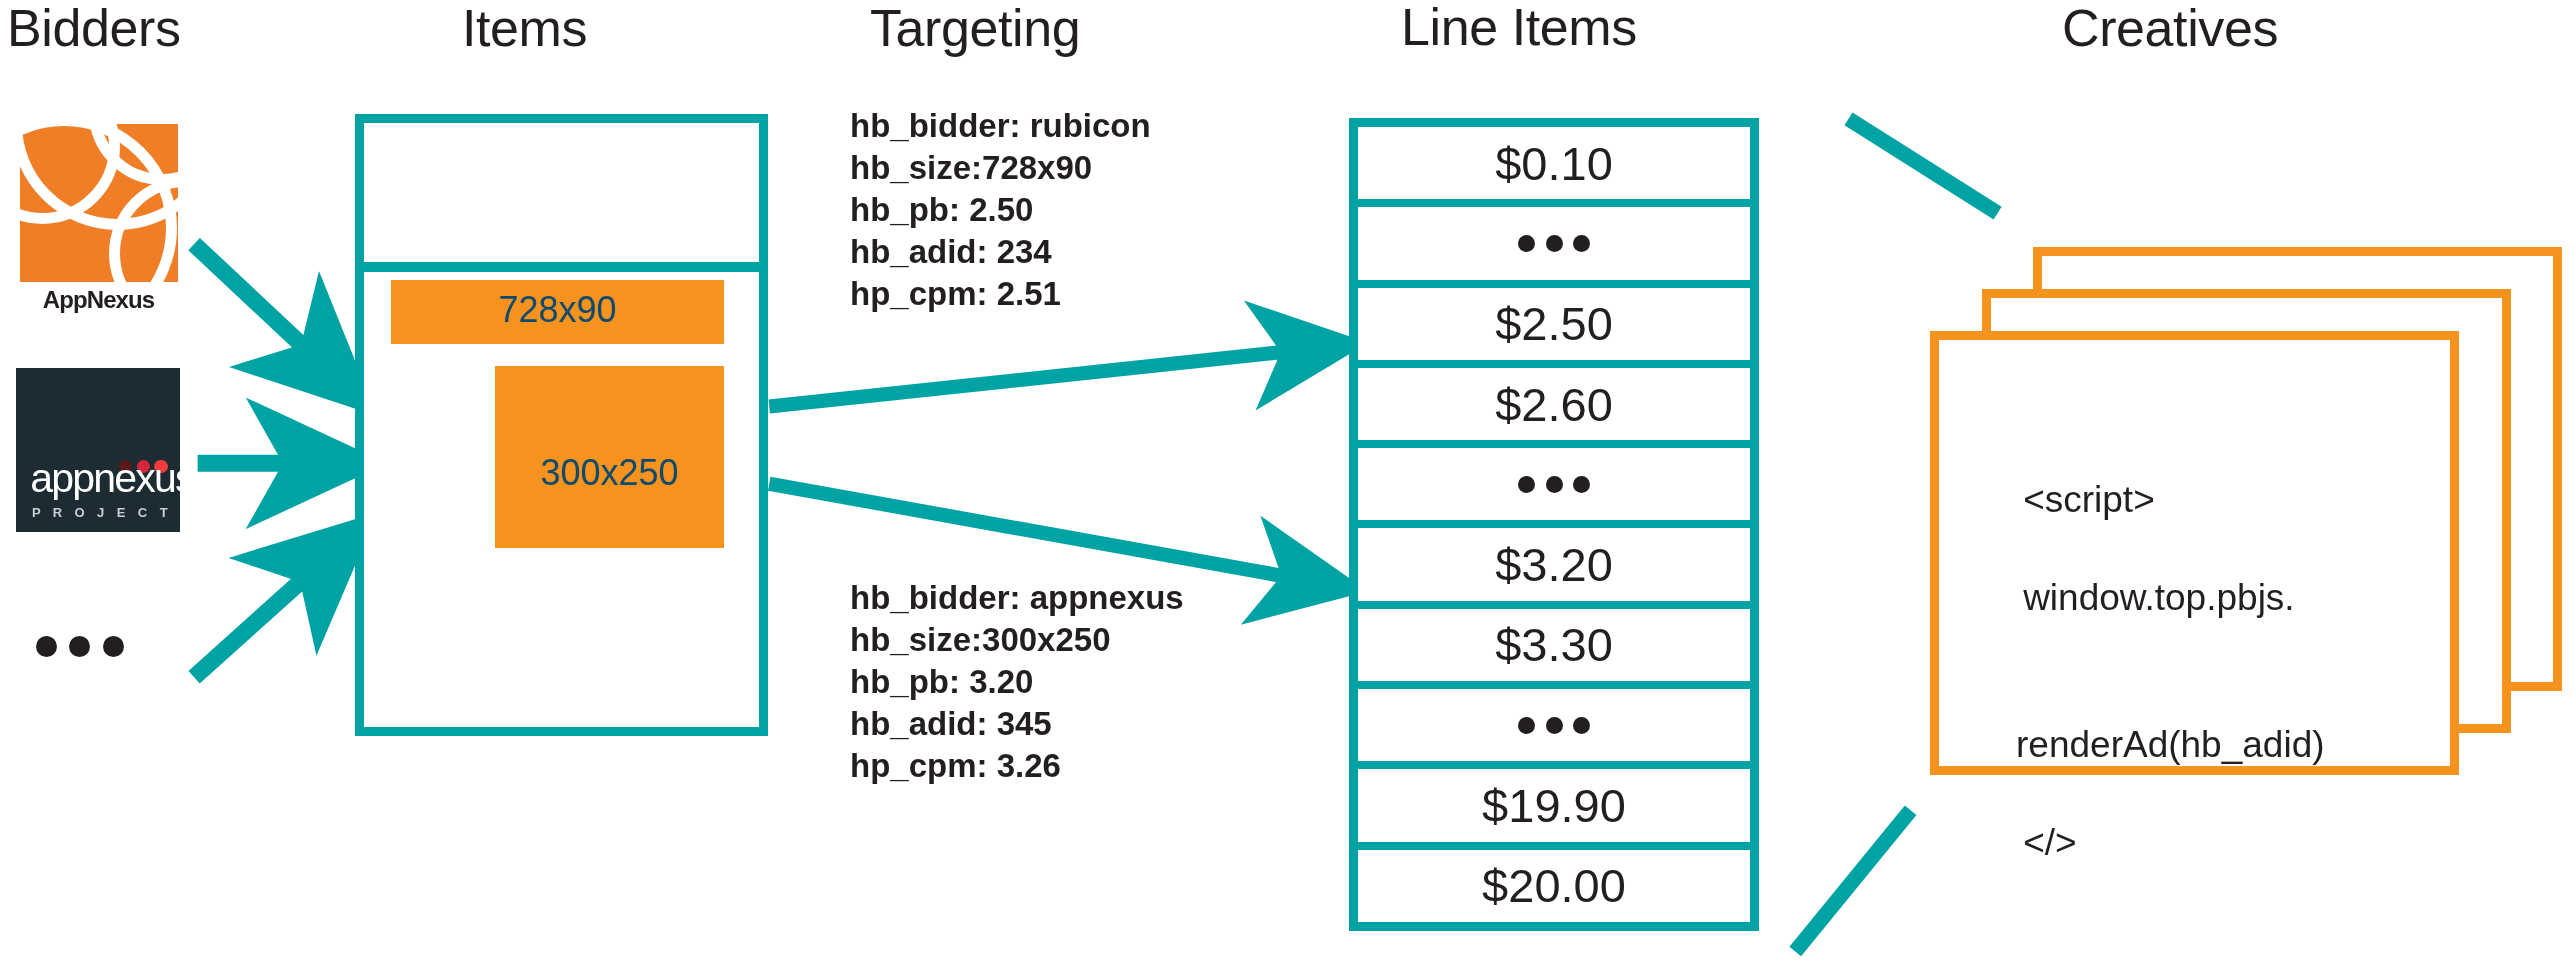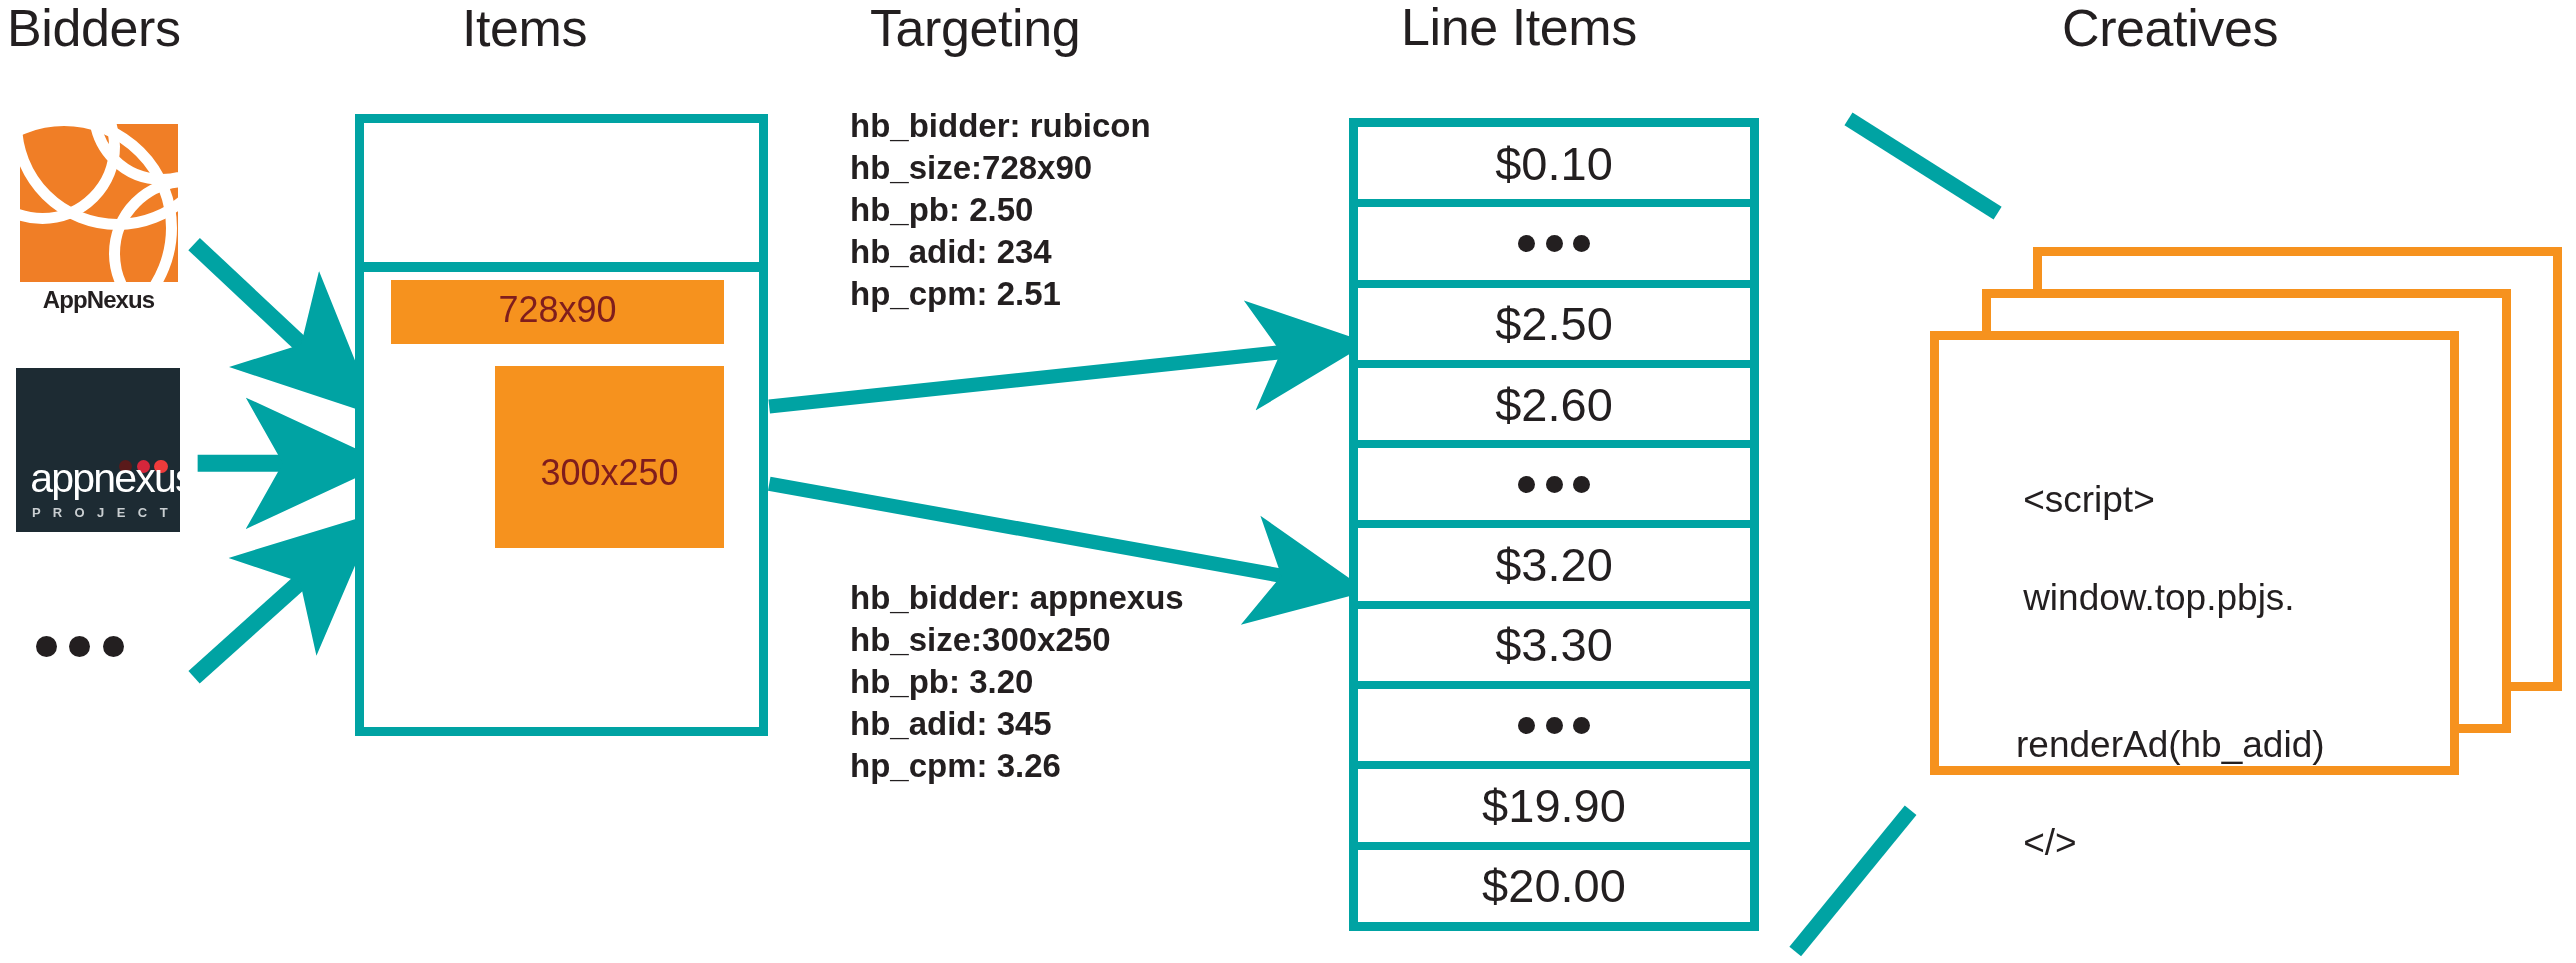--- a/index.html
+++ b/index.html
@@ -116,21 +116,21 @@
   }
   .page-divider{
     position:absolute;
     left:355px; top:262px;
     width:413px; height:9.8px;
     background:#00a3a3;
   }
   .ad-slot{
     position:absolute;
     background:#f6921e;
-    color:#7f1d1d;
+    color:#0c4a6e;
     display:flex;
     align-items:center;
     justify-content:center;
     font-size:36px;
     font-weight:400;
     letter-spacing:0px;
   }
   .ad-728{ left:391px; top:280px; width:333px; height:64px; }
   .ad-300{ left:495px; top:366px; width:229px; height:182px; }
   .ad-728 span{ transform:translateY(-1.8px); }

